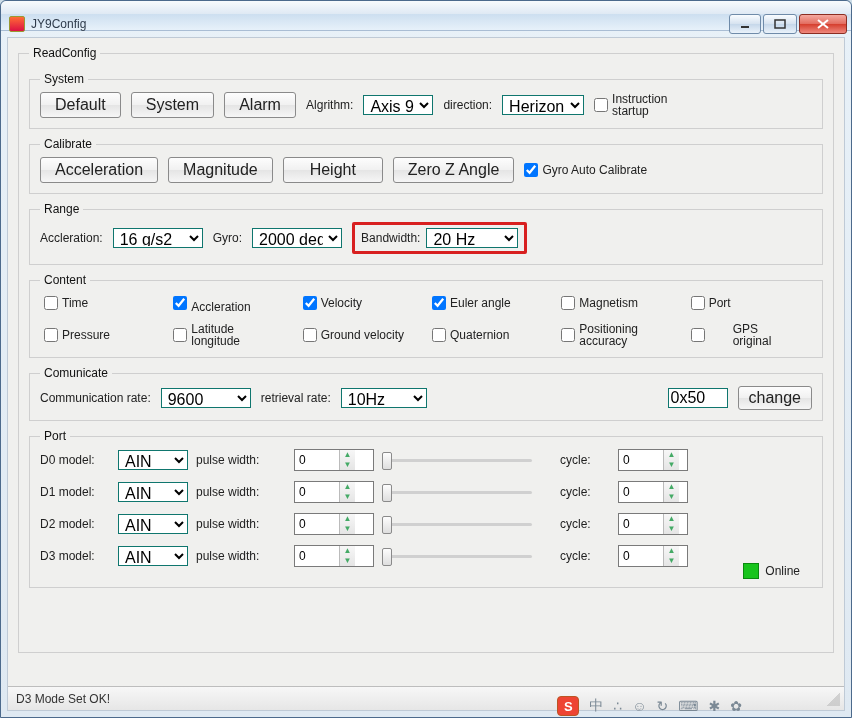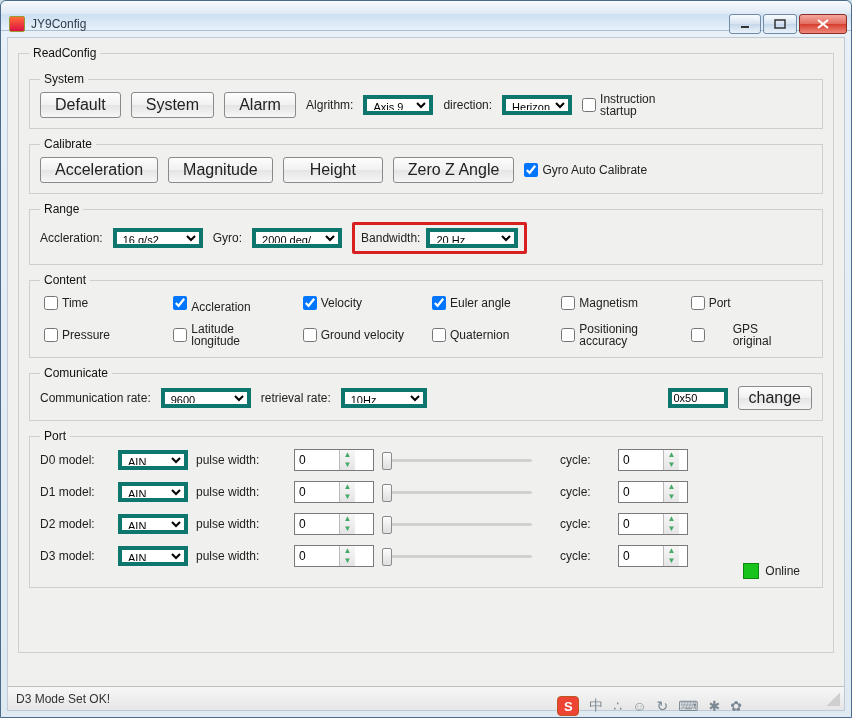--- a/index.html
+++ b/index.html
@@ -93,23 +93,23 @@
     border-radius: 3px;
     padding: 3px 14px;
     min-width: 72px;
     text-align: center;
     font-size: 16px;
     color: #222;
   }
   .btn.small { min-width: 0; padding: 2px 10px; }
   .lbl { color: #222; }
   select.combo, .texty {
-    border: 4px solid #0f766e;
+    border: 1px solid #0f766e;
     background: #fff;
-    font-size: 11px;
+    font-size: 16px;
     padding: 1px 2px;
     height: 20px;
   }
   select.combo { min-width: 70px; }
   .highlight-box {
     border: 3px solid #d82020;
     padding: 3px 6px;
     display: inline-flex;
     align-items: center;
     gap: 6px;

